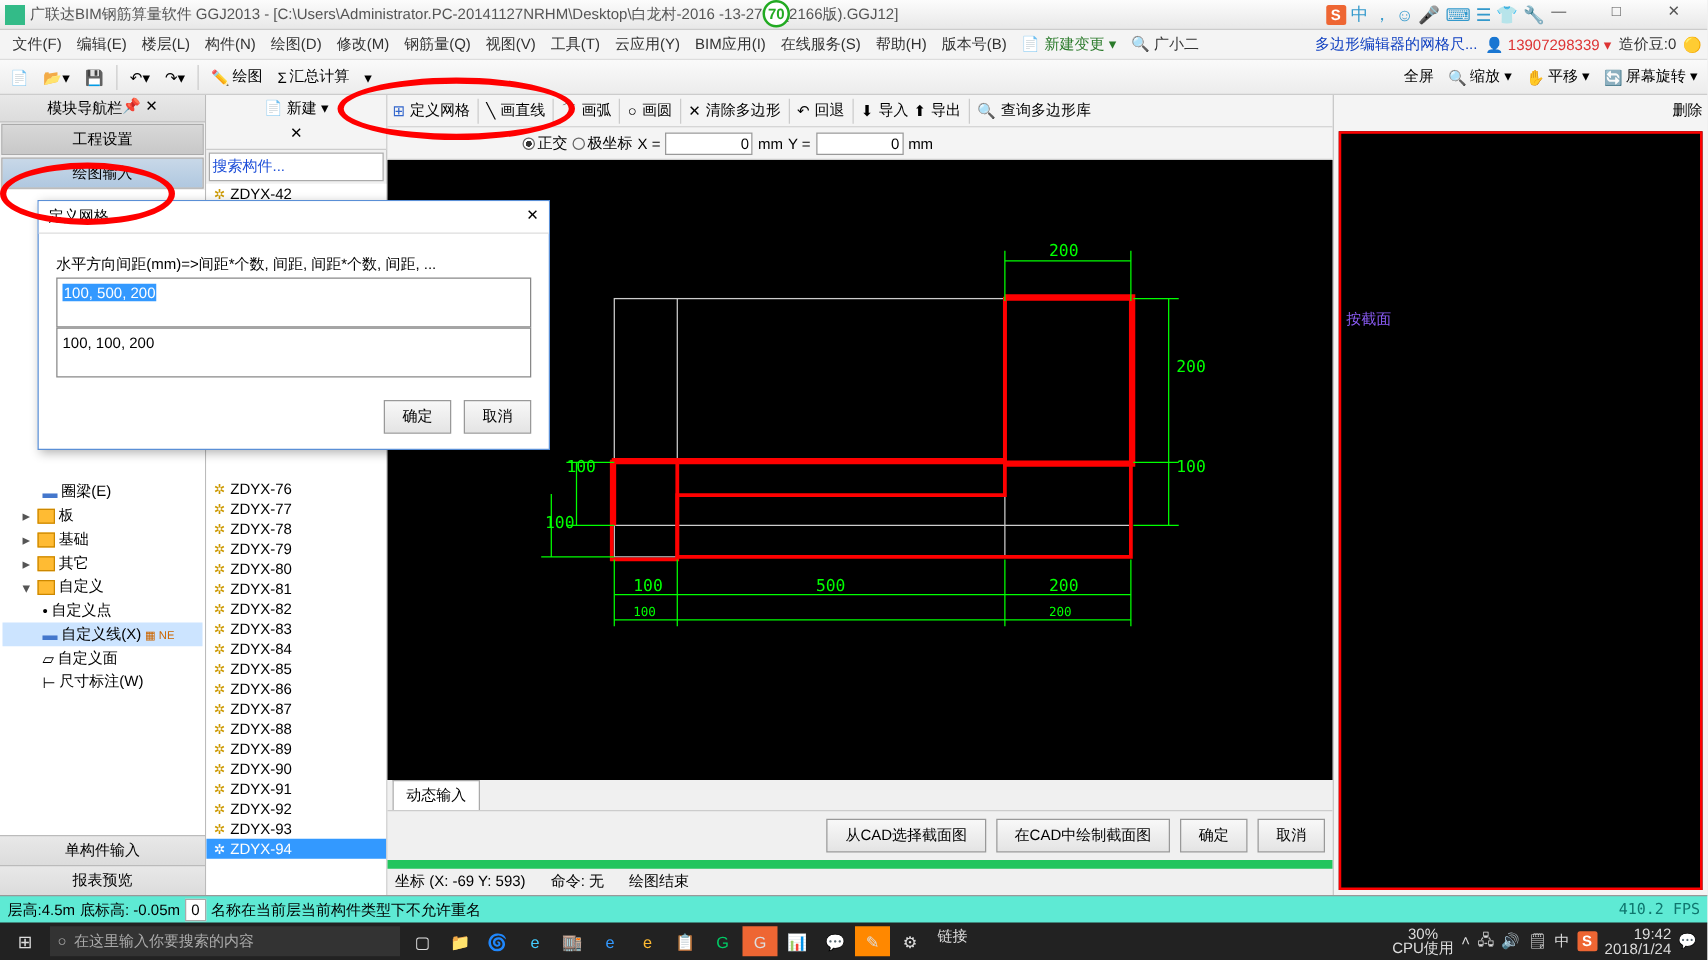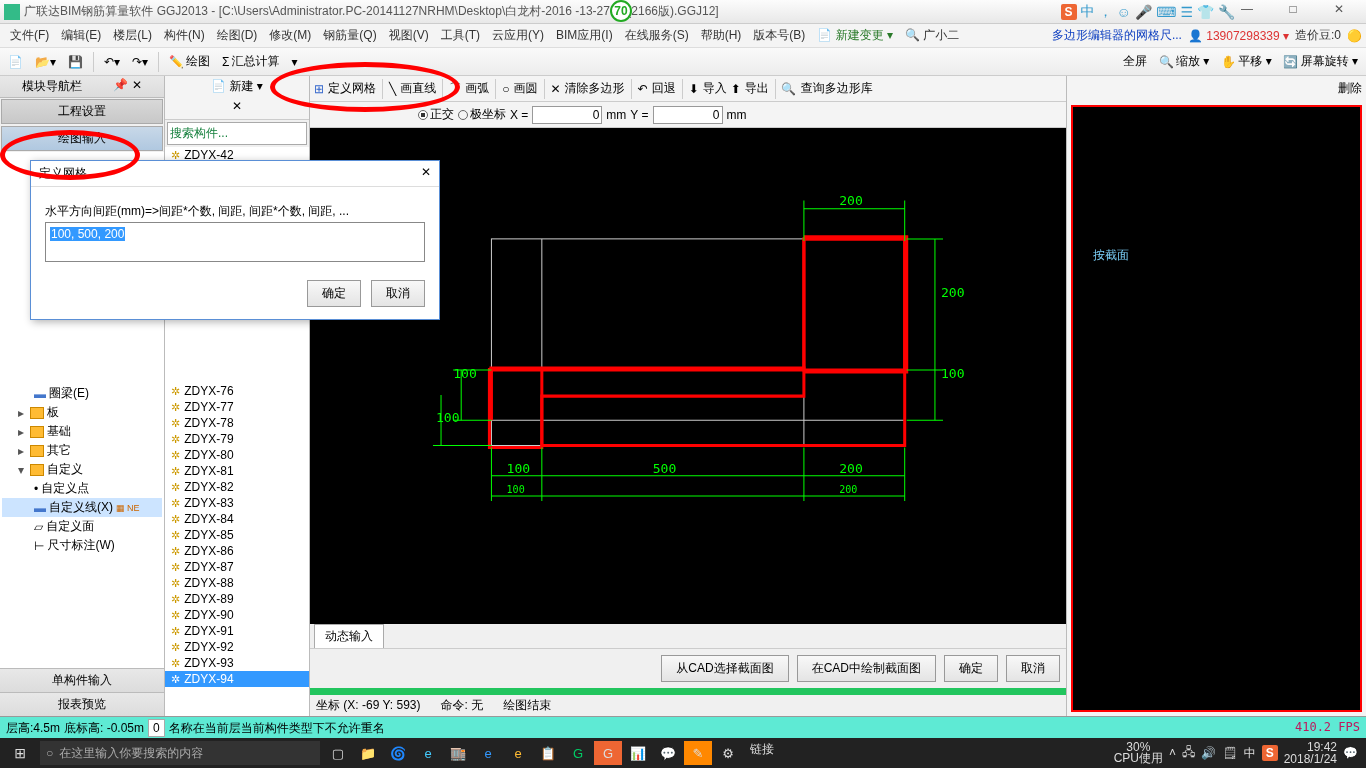--- a/index.html
+++ b/index.html
@@ -23,35 +23,35 @@
 .menubar .user { color:#d33; }
 .menubar .bean { color:#333; }
 
 .toolbar1 { height: 28px; background:linear-gradient(#fafafa,#ececec); border-bottom:1px solid #ccc; display:flex; align-items:center; padding:0 4px; gap:4px; }
 .tb-btn { padding:0 4px; display:flex; align-items:center; gap:2px; }
 .sep { width:1px; height:20px; background:#ccc; margin:0 2px; }
 .toolbar1 .right-tb { margin-left:auto; display:flex; gap:4px; align-items:center; }
 
 .main { display:flex; height: 640px; }
 .nav-panel { width: 165px; background:#f0f0f0; border-right:1px solid #bbb; display:flex; flex-direction:column; }
-.nav-title { background:linear-gradient(#e8e8e8,#dcdcdc); padding:2px 22px; border-bottom:1px solid #bbb; display:flex; justify-content:space-between; }
+.nav-title { background:linear-gradient(#e8e8e8,#dcdcdc); padding:2px 0; border-bottom:1px solid #bbb; display:flex; justify-content:center; }
 .nav-header { background:linear-gradient(#d8d8d8,#c8c8c8); text-align:center; padding:3px; border:1px solid #aaa; margin:1px; }
 .tree { flex:1; background:#fff; overflow:auto; padding:2px; }
 .tree-item { padding:1px 2px; display:flex; align-items:center; gap:3px; white-space:nowrap; }
 .tree-icon { width:14px; height:12px; background:#fb3; border:1px solid #c80; }
 .tree-indent { padding-left: 16px; }
 .tree-indent2 { padding-left: 32px; }
 .tree-sel { background:#cce4ff; }
 .expand { display:inline-block; width:9px; color:#555; }
 .nav-bottom { }
 .nav-btn { background:linear-gradient(#e8e8e8,#dcdcdc); text-align:center; padding:3px; border-top:1px solid #bbb; }
 
 .mid-col { width: 145px; background:#f0f0f0; border-right:1px solid #bbb; display:flex; flex-direction:column; }
 .list-tb { display:flex; align-items:center; gap:4px; padding:2px; border-bottom:1px solid #ccc; background:#f4f4f4;flex-direction:column; }
-.search-box { border:1px solid #aaa; padding:2px; background:#fff; margin:2px; color:#15803d; }
+.search-box { border:1px solid #aaa; padding:2px; background:#fff; margin:2px; color:#1d4ed8; }
 .comp-list { flex:1; background:#fff; overflow:auto; }
 .comp-item { padding:1px 6px; display:flex; gap:4px; align-items:center; }
 .comp-sel { background:#3399ff; color:#fff; }
 .gear { color:#c90; font-size:11px; }
 
 .canvas-area { flex:1; display:flex; flex-direction:column; position:relative; }
 .canvas-tb1 { height:26px; display:flex; align-items:center; padding:0 4px; gap:4px; background:#f4f4f4; border-bottom:1px solid #ccc; }
 .canvas-tb2 { height:26px; display:flex; align-items:center; padding:0 4px; gap:4px; background:#f4f4f4; border-bottom:1px solid #ccc; }
 .radio { display:flex; align-items:center; gap:2px; }
 .radio-circle { width:10px; height:10px; border:1px solid #666; border-radius:50%; display:inline-block; }
@@ -92,21 +92,21 @@
 .dlg-body label { display:block; margin:6px 0 2px; }
 .dlg-in { width:100%; border:1px solid #888; padding:4px; height:40px; }
 .dlg-in .sel { background:#3399ff; color:#fff; padding:0 1px; }
 .dlg-btns { display:flex; justify-content:flex-end; gap:10px; padding:8px 14px 12px; }
 
 
 .red-ellipse { position:absolute; border:5px solid red; border-radius:50%; pointer-events:none; z-index:200; }
 .ell1 { left:0px; top:130px; width:140px; height:50px; }
 .ell2 { left:270px; top:62px; width:190px; height:50px; }
 
-.fps { position:absolute; right:6px; bottom:34px; font-family:monospace; color:#be185d; }
+.fps { position:absolute; right:6px; bottom:34px; font-family:monospace; color:#0f766e; }
 .blue-txt { color:#1040c0; }
 </style>
 </head>
 <body>
 
 <div class="titlebar">
   <span class="icon"></span>
   <span class="title">广联达BIM钢筋算量软件 GGJ2013 - [C:\Users\Administrator.PC-20141127NRHM\Desktop\白龙村-2016    -13-27-07(2166版).GGJ12]</span>
   <div class="circle-num">70</div>
   <div class="win-btns">
@@ -434,41 +434,42 @@
     <div class="status-row">
       <span>坐标 (X: -69 Y: 593)</span>
       <span>命令: 无</span>
       <span>绘图结束</span>
     </div>
   </div>
 
   <div class="right-panel">
     <div style="padding:4px; text-align:right"><span>删除</span></div>
     <div class="blk">
-      <div style="color:#7dd3fc; padding:140px 20px">按截面</div>
+      <div style="color:#8b5cf6; padding:140px 4px">按截面</div>
     </div>
   </div>
 </div>
 
 <div class="status-row2">
   <span>层高:4.5m</span>
   <span>底标高: -0.05m</span>
   <span class="stat-box">0</span>
   <span>名称在当前层当前构件类型下不允许重名</span>
 </div>
 <div class="fps">410.2 FPS</div>
 
 <div class="dialog">
   <div class="dlg-title">
     <span>定义网格</span>
     <span>✕</span>
   </div>
   <div class="dlg-body">
     <label>水平方向间距(mm)=&gt;间距*个数, 间距, 间距*个数, 间距, ...</label>
     <div class="dlg-in"><span class="sel">100, 500, 200</span></div>
+    <div class="dlg-in"><span>100, 100, 200</span></div>
   </div>
   <div class="dlg-btns">
     <button class="btn">确定</button>
     <button class="btn">取消</button>
   </div>
 </div>
 
 <div class="red-ellipse ell1"></div>
 <div class="red-ellipse ell2"></div>
 

